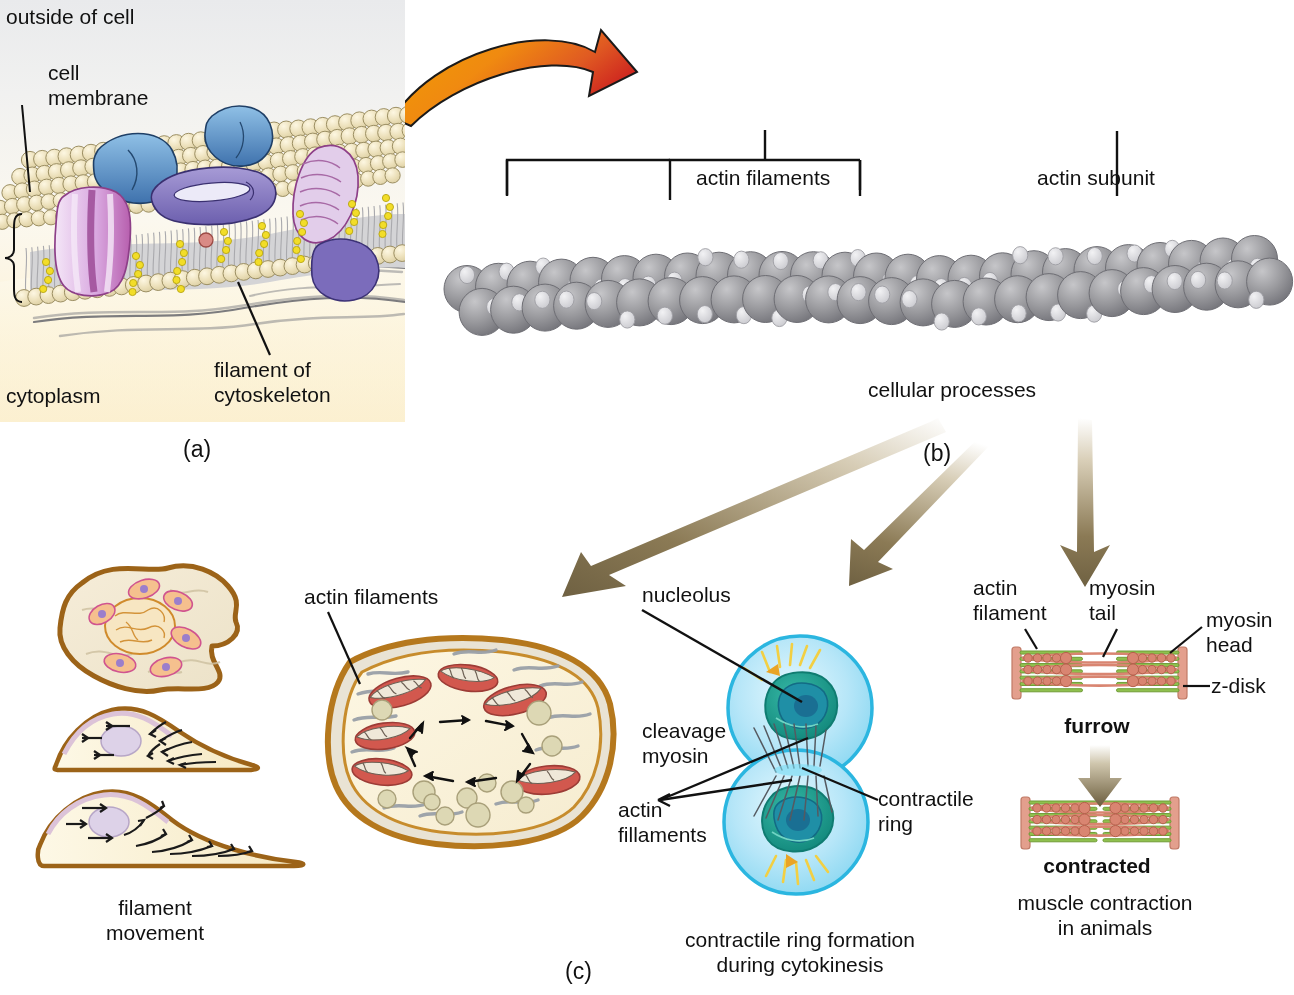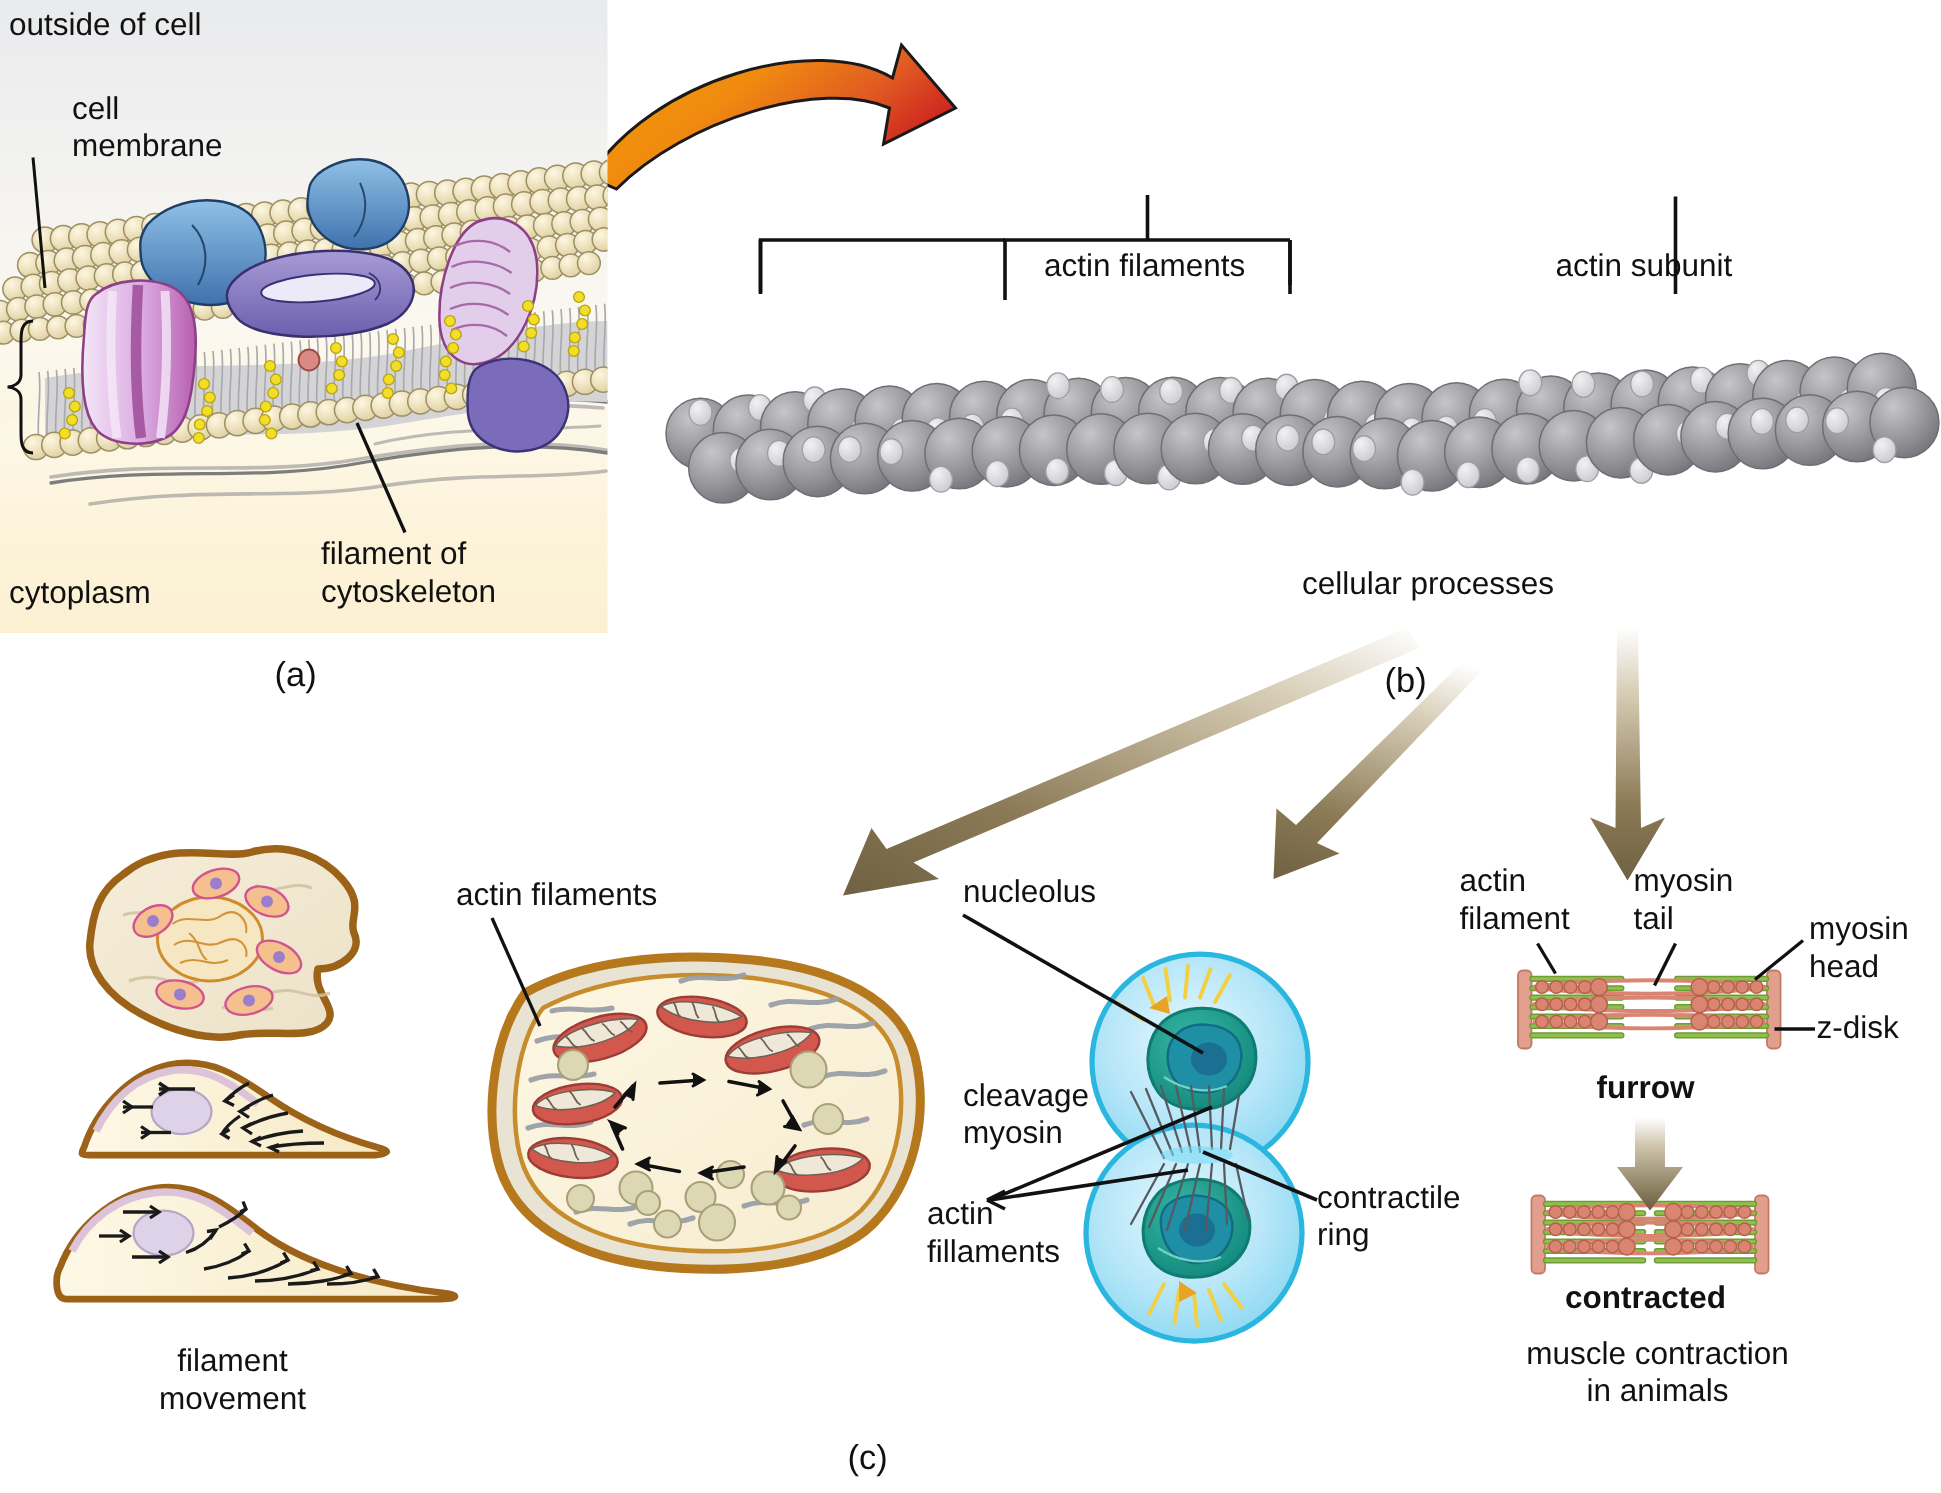--- a/index.html
+++ b/index.html
@@ -1060,20 +1060,22 @@
       <path d="M38 200 L50 194 M38 200 L50 206" fill="none" stroke="#111" stroke-width="2.4"></path>
       <line x1="258" y1="200" x2="182" y2="168" stroke="#111" stroke-width="2.4"></line>
     </svg>
     <div class="lbl" style="left:22px;top:-18px;">nucleolus</div>
     <div class="lbl" style="left:22px;top:118px;">cleavage
 myosin</div>
     <div class="lbl" style="left:-2px;top:197px;">actin
 fillaments</div>
     <div class="lbl" style="left:258px;top:186px;">contractile
 ring</div>
+    <div class="lbl c" style="left:-10px;top:327px;width:380px;">contractile ring formation
+during cytokinesis</div>
   </div>
 
   <div class="subpanel" style="left:955px;top:55px;width:339px;height:330px;">
     <svg width="339" height="330" viewBox="0 0 339 330">
       <defs>
         <linearGradient id="arrowDownG" x1="0" y1="0" x2="0" y2="1">
           <stop offset="0%" stop-color="#ffffff"></stop>
             <stop offset="30%" stop-color="#cfc6ad"></stop>
           <stop offset="100%" stop-color="#6b5c3c"></stop>
         </linearGradient>

